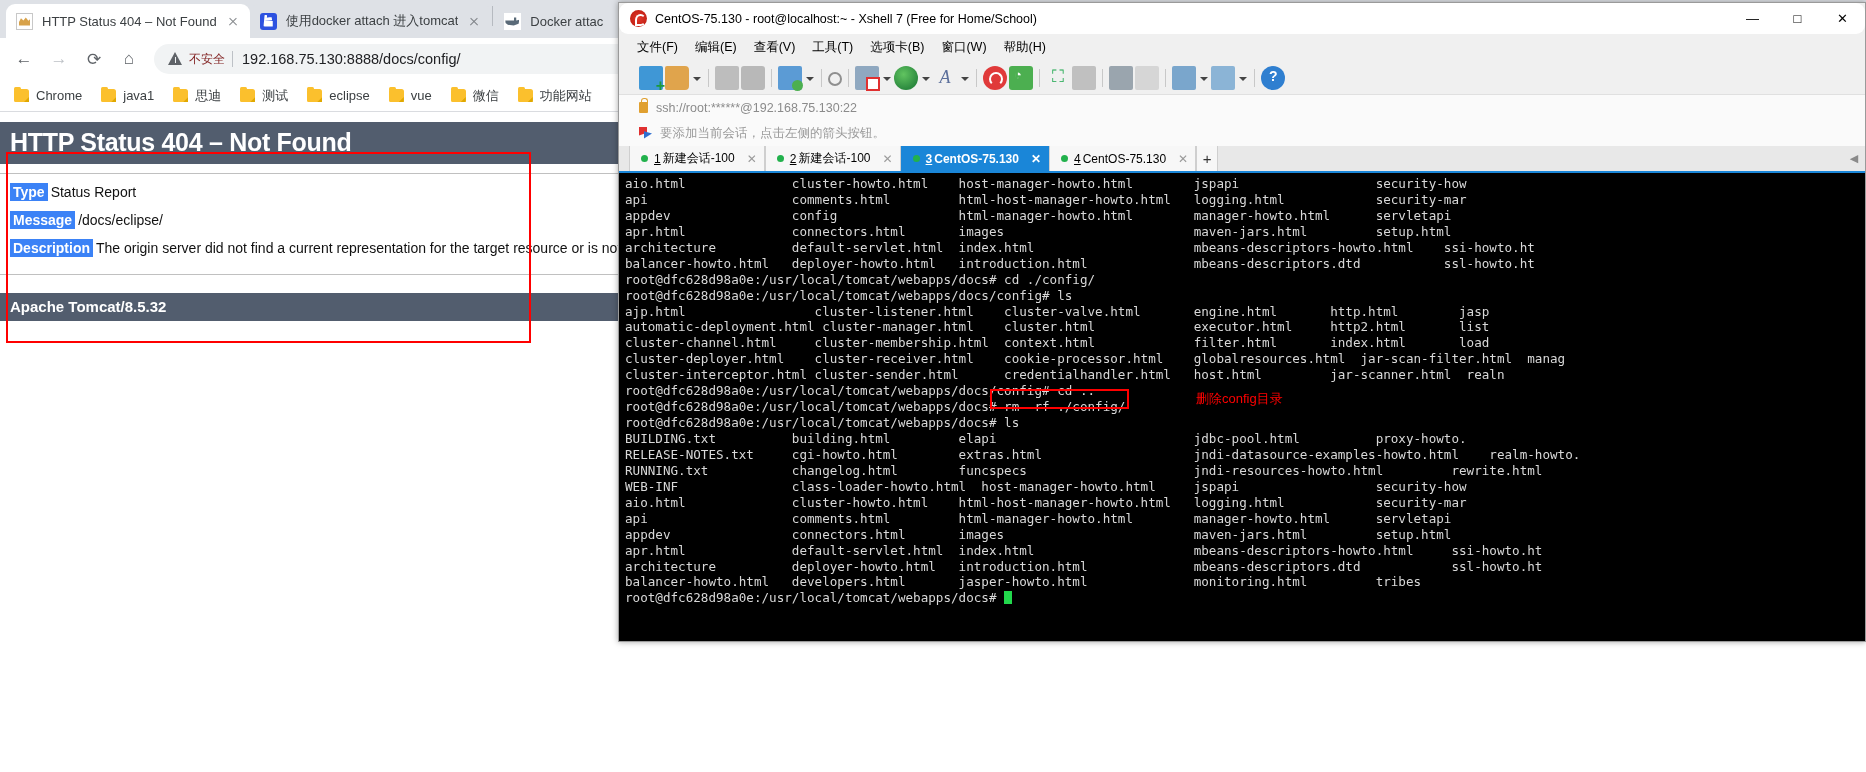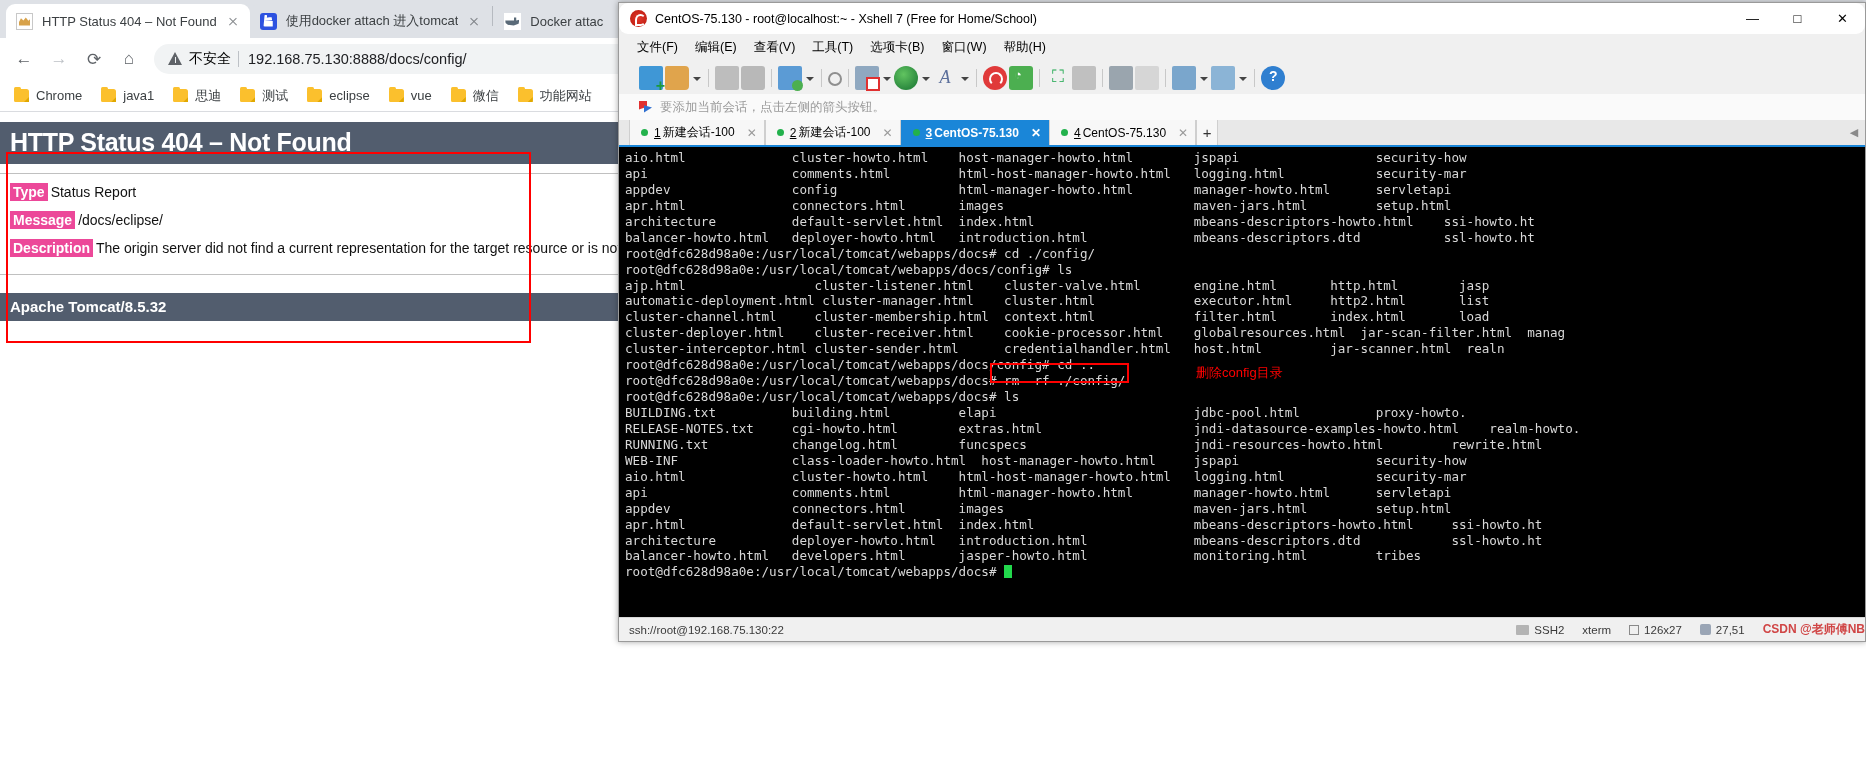--- a/index.html
+++ b/index.html
@@ -126,21 +126,21 @@
     width: 0; height: 0;
     border-left: 7.5px solid transparent;
     border-right: 7.5px solid transparent;
     border-bottom: 13px solid #5f6368;
   }
   .warn-icon::after {
     content: "";
     position: absolute; left: 6.6px; top: 5px;
     width: 1.6px; height: 6px; background: #f1f3f4;
   }
-  .insecure-label { color: #000000; margin-right: 7px; font-size: 14px; }
+  .insecure-label { color: #7f1d1d; margin-right: 7px; font-size: 12px; }
   .omni-divider { width:1px; height:16px; background:#bdc1c6; margin-right:9px; }
   .omni-url { font-size: 14.5px; color: #202124; white-space: nowrap; }
 
   
   .bookmarks {
     height: 32px; background: #ffffff;
     display: flex; align-items: center;
     padding: 0 6px;
     border-bottom: 1px solid #dadce0;
   }
@@ -178,21 +178,21 @@
     background: #525d6e; color:#ffffff;
     font-family: "Liberation Sans", sans-serif;
     font-weight: bold; font-size: 25px;
     padding: 6px 0 7px 10px;
     letter-spacing: -0.3px;
     width: 100%;
   }
   .hr-line { border-top:1px solid #c0c0c0; margin: 9px 0 0 0; }
   .kv { font-size: 14px; color:#111; padding: 9px 0 0 10px; line-height:1.35; }
   .kv b {
-    background:#ec4899; color:#ffffff; font-weight:bold;
+    background:#3b82f6; color:#ffffff; font-weight:bold;
     padding: 1px 3px; margin-right: 3px;
   }
   .footer404 {
     background:#525d6e; color:#ffffff; font-weight:bold;
     font-size:15px; padding:5px 0 6px 10px; margin-top: 18px;
   }
   .desc-clip { white-space:nowrap; overflow:hidden; }
 
   
   #xshell {
@@ -541,20 +541,24 @@
       <span class="tb tb-pencil"></span>
       <span class="tb-sep"></span>
       <span class="tb tb-layout"></span>
       <span class="tb-arrow"></span>
       <span class="tb tb-layout2"></span>
       <span class="tb-arrow"></span>
       <span class="tb-sep"></span>
       <span class="tb tb-help"></span>
     </div>
 
+    <div class="x-addrbar">
+      <span class="lock-ic"></span>
+      <span class="x-addr-text">ssh://root:******@192.168.75.130:22</span>
+    </div>
 
     <div class="x-hintbar">
       <span class="flag-ic"></span>
       <span class="x-hint-text">要添加当前会话，点击左侧的箭头按钮。</span>
     </div>
 
     <div class="x-tabs">
       <div class="xtab">
         <span class="dot"></span>
         <span class="num">1</span>
@@ -583,32 +587,14 @@
       <div class="tabs-filler"></div>
       <div class="tabs-scroll">◀</div>
     </div>
 
     <div class="x-term" id="terminal"><div class="term-line">aio.html              cluster-howto.html    host-manager-howto.html        jspapi                  security-how</div><div class="term-line">api                   comments.html         html-host-manager-howto.html   logging.html            security-mar</div><div class="term-line">appdev                config                html-manager-howto.html        manager-howto.html      servletapi</div><div class="term-line">apr.html              connectors.html       images                         maven-jars.html         setup.html</div><div class="term-line">architecture          default-servlet.html  index.html                     mbeans-descriptors-howto.html    ssi-howto.ht</div><div class="term-line">balancer-howto.html   deployer-howto.html   introduction.html              mbeans-descriptors.dtd           ssl-howto.ht</div><div class="term-line">root@dfc628d98a0e:/usr/local/tomcat/webapps/docs# cd ./config/</div><div class="term-line">root@dfc628d98a0e:/usr/local/tomcat/webapps/docs/config# ls</div><div class="term-line">ajp.html                 cluster-listener.html    cluster-valve.html       engine.html       http.html        jasp</div><div class="term-line">automatic-deployment.html cluster-manager.html    cluster.html             executor.html     http2.html       list</div><div class="term-line">cluster-channel.html     cluster-membership.html  context.html             filter.html       index.html       load</div><div class="term-line">cluster-deployer.html    cluster-receiver.html    cookie-processor.html    globalresources.html  jar-scan-filter.html  manag</div><div class="term-line">cluster-interceptor.html cluster-sender.html      credentialhandler.html   host.html         jar-scanner.html  realn</div><div class="term-line">root@dfc628d98a0e:/usr/local/tomcat/webapps/docs/config# cd ..</div><div class="term-line">root@dfc628d98a0e:/usr/local/tomcat/webapps/docs# rm -rf ./config/</div><div class="term-line">root@dfc628d98a0e:/usr/local/tomcat/webapps/docs# ls</div><div class="term-line">BUILDING.txt          building.html         elapi                          jdbc-pool.html          proxy-howto.</div><div class="term-line">RELEASE-NOTES.txt     cgi-howto.html        extras.html                    jndi-datasource-examples-howto.html    realm-howto.</div><div class="term-line">RUNNING.txt           changelog.html        funcspecs                      jndi-resources-howto.html         rewrite.html</div><div class="term-line">WEB-INF               class-loader-howto.html  host-manager-howto.html     jspapi                  security-how</div><div class="term-line">aio.html              cluster-howto.html    html-host-manager-howto.html   logging.html            security-mar</div><div class="term-line">api                   comments.html         html-manager-howto.html        manager-howto.html      servletapi</div><div class="term-line">appdev                connectors.html       images                         maven-jars.html         setup.html</div><div class="term-line">apr.html              default-servlet.html  index.html                     mbeans-descriptors-howto.html     ssi-howto.ht</div><div class="term-line">architecture          deployer-howto.html   introduction.html              mbeans-descriptors.dtd            ssl-howto.ht</div><div class="term-line">balancer-howto.html   developers.html       jasper-howto.html              monitoring.html         tribes</div><div class="term-line">root@dfc628d98a0e:/usr/local/tomcat/webapps/docs# <span class="cursor"></span></div>
       
       <div class="ann-box" style="left:371px; top:216px; width:139px; height:20px;"></div>
       <span class="ann-text" style="left:577px; top:218px;">删除config目录</span>
     </div>
 
-    <div class="x-status">
-      <span class="st-item">ssh://root@192.168.75.130:22</span>
-      <span class="st-spacer"></span>
-      <span class="st-item">
-          <span class="st-ic"></span>
-          <span>SSH2</span>
-        </span>
-      <span class="st-item">xterm</span>
-      <span class="st-item">
-          <span class="st-ic2"></span>
-          <span>126x27</span>
-        </span>
-      <span class="st-item">
-          <span class="st-ic3"></span>
-          <span>27,51</span>
-        </span>
-      <span class="wm-csdn">CSDN @老师傅NB</span>
-    </div>
   </div>
 </div>
 
 </body></html>

